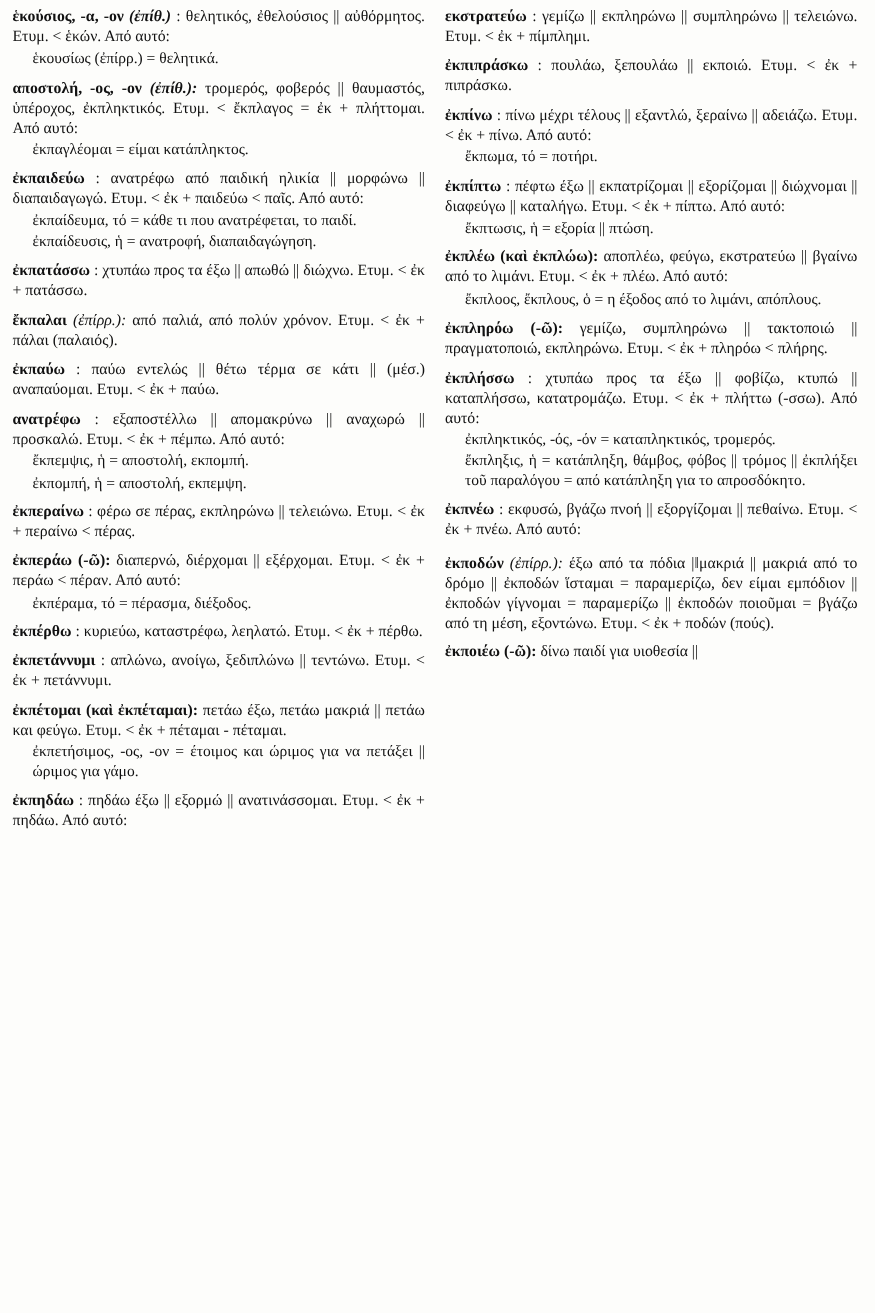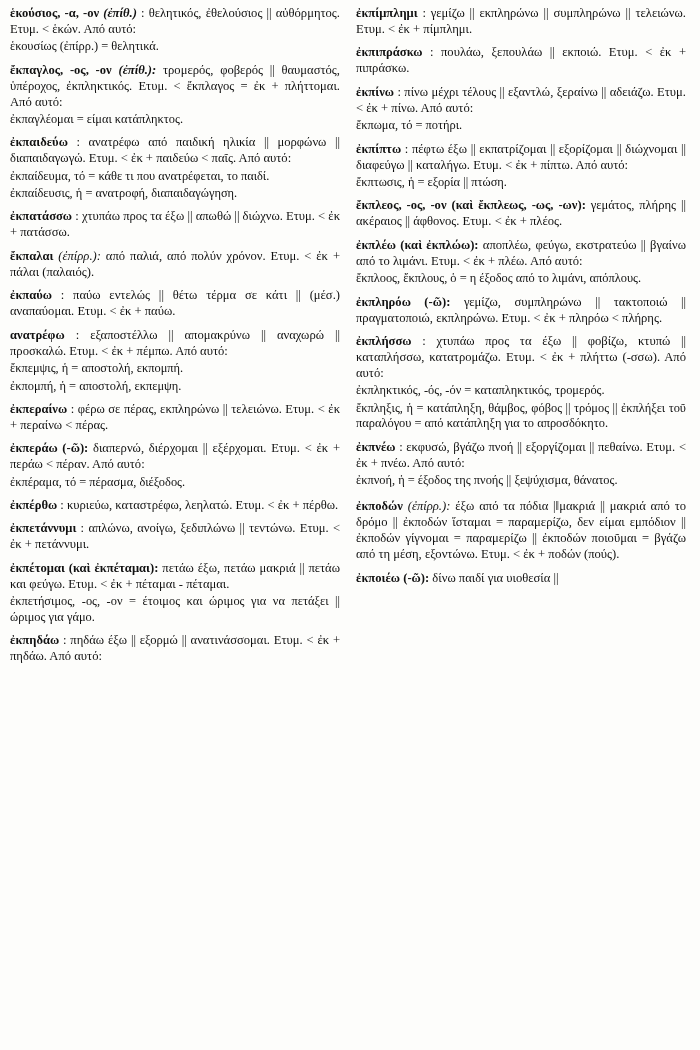--- a/index.html
+++ b/index.html
@@ -48,20 +48,21 @@
   .it {
     font-style: italic;
   }
   .bit {
     font-style: italic;
     font-weight: bold;
   }
   .sub {
     display: block;
     margin-top: 1.5px;
+    margin-left: 16px;
     text-indent: 0;
     font-size: 12.4px;
     line-height: 1.27;
     text-align: justify;
   }
   .gap-small { height: 3px; }
 </style>
 </head>
 <body>
 
@@ -70,21 +71,21 @@
 
     <div class="col">
       <div class="entry">
         <span class="hw">ἑκούσιος, -α, -ον</span>
         <span class="bit">(ἐπίθ.)</span>
         <span>: θελητικός, ἐθελούσιος || αὐθόρμητος. Ετυμ. &lt; ἑκών. Από αυτό:</span>
         <span class="sub">ἑκουσίως (ἐπίρρ.) = θελητικά.</span>
       </div>
 
       <div class="entry">
-        <span class="hw">ἔκπαγλος, -ος, -ον</span>
+        <span class="hw">αποστολή, -ος, -ον</span>
         <span class="bit">(ἐπίθ.):</span>
         <span> τρομερός, φοβερός || θαυμαστός, ὑπέροχος, ἐκπληκτικός. Ετυμ. &lt; ἔκπλαγος = ἐκ + πλήττομαι. Από αυτό:</span>
         <span class="sub">ἐκπαγλέομαι = είμαι κατάπληκτος.</span>
       </div>
 
       <div class="entry">
         <span class="hw">ἐκπαιδεύω</span>
         <span>: ανατρέφω από παιδική ηλικία || μορφώνω || διαπαιδαγωγώ. Ετυμ. &lt; ἐκ + παιδεύω &lt; παῖς. Από αυτό:</span>
         <span class="sub">ἐκπαίδευμα, τό = κάθε τι που ανατρέφεται, το παιδί.</span>
         <span class="sub">ἐκπαίδευσις, ἡ = ανατροφή, διαπαιδαγώγηση.</span>
@@ -142,45 +143,41 @@
 
       <div class="entry">
         <span class="hw">ἐκπηδάω</span>
         <span>: πηδάω έξω || εξορμώ || ανατινάσσομαι. Ετυμ. &lt; ἐκ + πηδάω. Από αυτό:</span>
       </div>
     </div>
 
     <div class="col">
 
       <div class="entry">
-        <span class="hw">ἐκπίμπλημι</span>
+        <span class="hw">εκστρατεύω</span>
         <span>: γεμίζω || εκπληρώνω || συμπληρώνω || τελειώνω. Ετυμ. &lt; ἐκ + πίμπλημι.</span>
       </div>
 
       <div class="entry">
         <span class="hw">ἐκπιπράσκω</span>
         <span>: πουλάω, ξεπουλάω || εκποιώ. Ετυμ. &lt; ἐκ + πιπράσκω.</span>
       </div>
 
       <div class="entry">
         <span class="hw">ἐκπίνω</span>
         <span>: πίνω μέχρι τέλους || εξαντλώ, ξεραίνω || αδειάζω. Ετυμ. &lt; ἐκ + πίνω. Από αυτό:</span>
         <span class="sub">ἔκπωμα, τό = ποτήρι.</span>
       </div>
 
       <div class="entry">
         <span class="hw">ἐκπίπτω</span>
         <span>: πέφτω έξω || εκπατρίζομαι || εξορίζομαι || διώχνομαι || διαφεύγω || καταλήγω. Ετυμ. &lt; ἐκ + πίπτω. Από αυτό:</span>
         <span class="sub">ἔκπτωσις, ἡ = εξορία || πτώση.</span>
       </div>
 
-      <div class="entry">
-        <span class="hw">ἔκπλεος, -ος, -ον (καὶ ἔκπλεως, -ως, -ων):</span>
-        <span> γεμάτος, πλήρης || ακέραιος || άφθονος. Ετυμ. &lt; ἐκ + πλέος.</span>
-      </div>
 
       <div class="entry">
         <span class="hw">ἐκπλέω (καὶ ἐκπλώω):</span>
         <span> αποπλέω, φεύγω, εκστρατεύω || βγαίνω από το λιμάνι. Ετυμ. &lt; ἐκ + πλέω. Από αυτό:</span>
         <span class="sub">ἔκπλοος, ἔκπλους, ὁ = η έξοδος από το λιμάνι, απόπλους.</span>
       </div>
 
       <div class="entry">
         <span class="hw">ἐκπληρόω (-ῶ):</span>
         <span> γεμίζω, συμπληρώνω || τακτοποιώ || πραγματοποιώ, εκπληρώνω. Ετυμ. &lt; ἐκ + πληρόω &lt; πλήρης.</span>
@@ -189,21 +186,20 @@
       <div class="entry">
         <span class="hw">ἐκπλήσσω</span>
         <span>: χτυπάω προς τα έξω || φοβίζω, κτυπώ || καταπλήσσω, κατατρομάζω. Ετυμ. &lt; ἐκ + πλήττω (-σσω). Από αυτό:</span>
         <span class="sub">ἐκπληκτικός, -ός, -όν = καταπληκτικός, τρομερός.</span>
         <span class="sub">ἔκπληξις, ἡ = κατάπληξη, θάμβος, φόβος || τρόμος || ἐκπλήξει τοῦ παραλόγου = από κατάπληξη για το απροσδόκητο.</span>
       </div>
 
       <div class="entry">
         <span class="hw">ἐκπνέω</span>
         <span>: εκφυσώ, βγάζω πνοή || εξοργίζομαι || πεθαίνω. Ετυμ. &lt; ἐκ + πνέω. Από αυτό:</span>
-        <span class="sub">ἐκπνοή, ἡ = έξοδος της πνοής || ξεψύχισμα, θάνατος.</span>
       </div>
 
       <div class="gap-small"></div>
 
       <div class="entry">
         <span class="hw">ἐκποδών</span>
         <span class="it">(ἐπίρρ.):</span>
         <span>έξω από τα πόδια |‖μακριά || μακριά από το δρόμο || ἐκποδών ἵσταμαι = παραμερίζω, δεν είμαι εμπόδιον || ἐκποδών γίγνομαι = παραμερίζω || ἐκποδών ποιοῦμαι = βγάζω από τη μέση, εξοντώνω. Ετυμ. &lt; ἐκ + ποδών (πούς).</span>
       </div>
 

